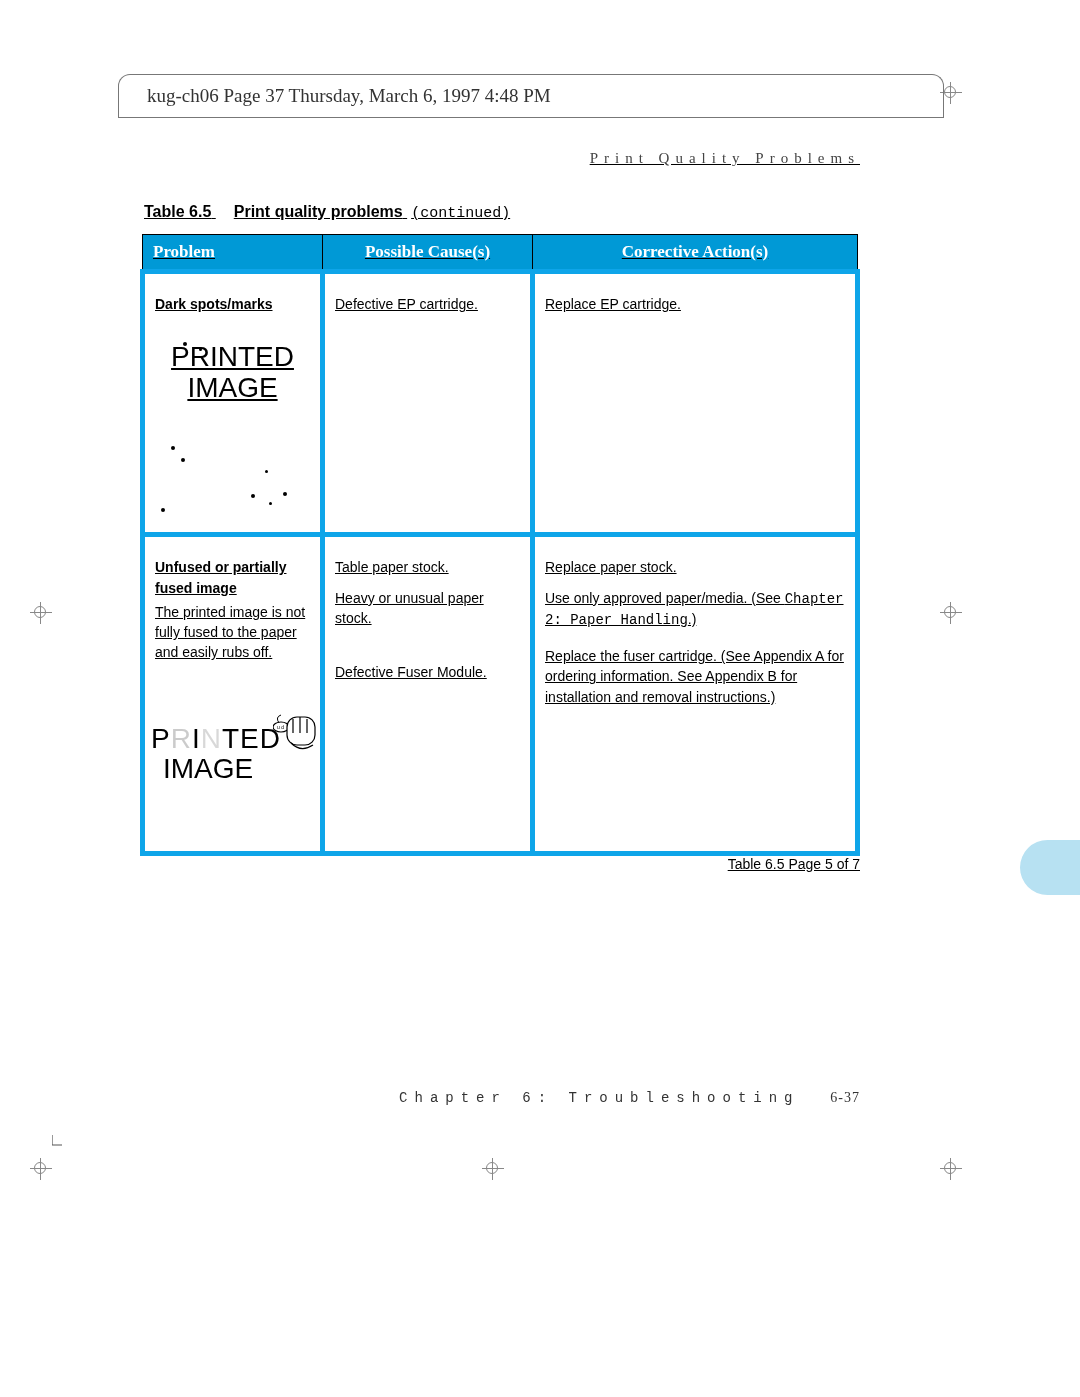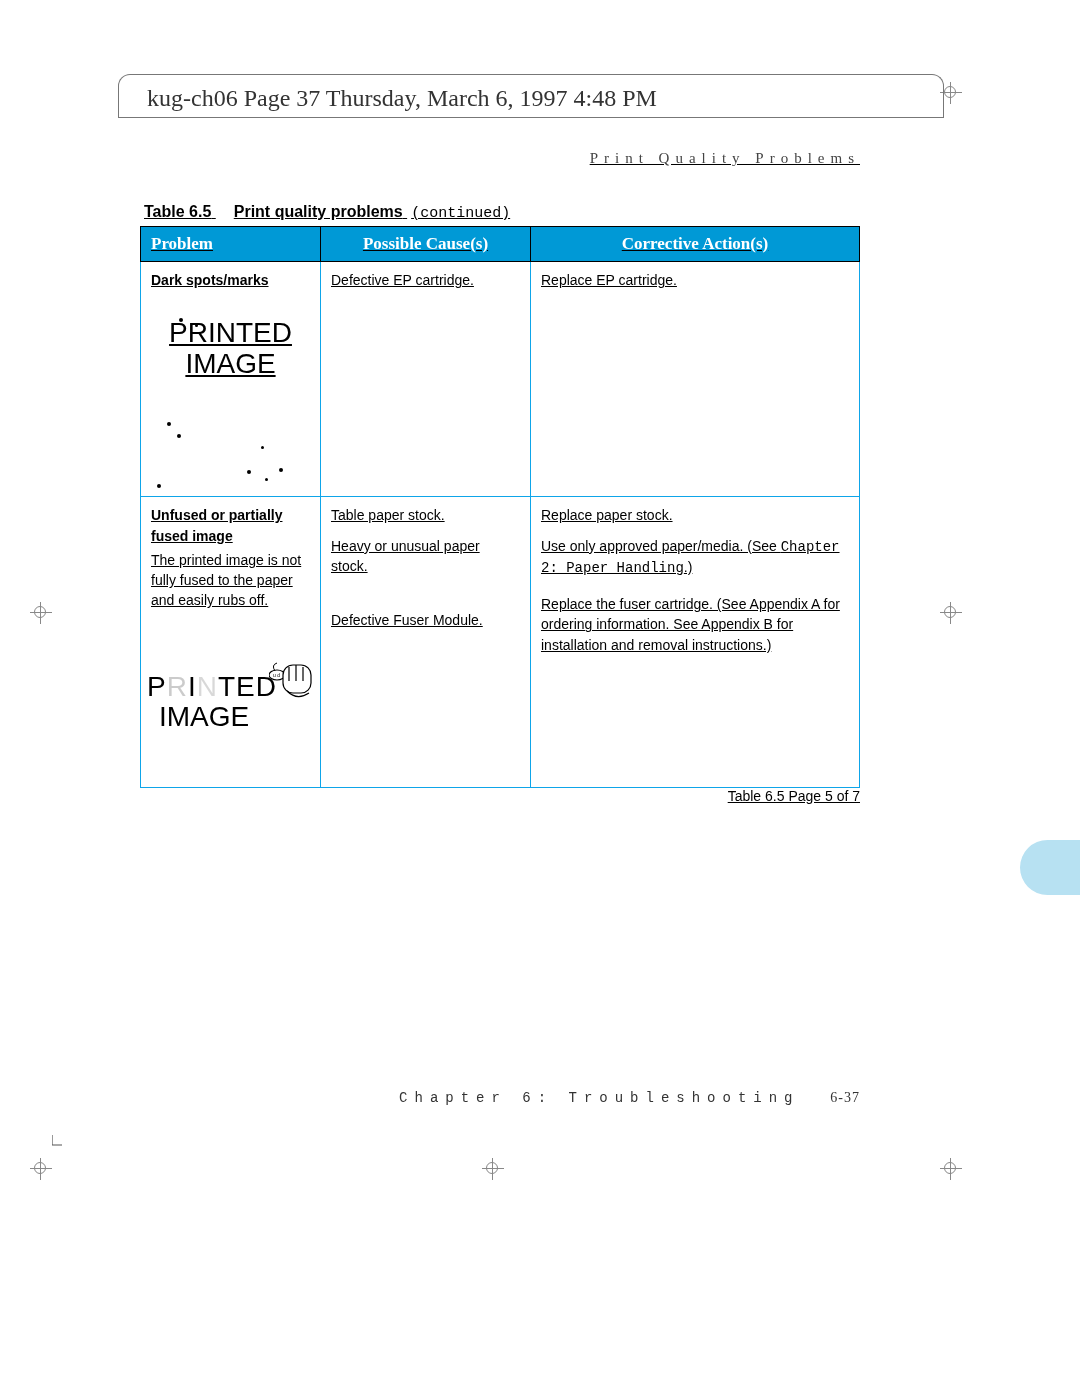--- a/index.html
+++ b/index.html
@@ -33,41 +33,41 @@
     left: 128px;
     top: 80px;
     width: 800px;
     border: 1px solid #666;
     border-radius: 12px;
     padding: 0;
   }
   .page-header {
     padding: 10px 14px 10px 28px;
     font-family: "Times New Roman", serif;
-    font-size: 24px;
+    font-size: 19px;
     color: #333;
   }
   .content-area {
     position: absolute;
     left: 140px;
     top: 150px;
     width: 720px;
     text-decoration: underline;
   }
   .running-head {
     text-align: right;
     letter-spacing: 6px;
     font-family: "Times New Roman", serif;
     font-size: 15px;
     color: #444;
     margin-bottom: 36px;
   }
   .table-caption {
     font-size: 16px;
-    margin-bottom: 4px;
+    margin-bottom: 12px;
     padding-left: 4px;
   }
   .table-caption .tbl-label { font-weight: bold; }
   .table-caption .tbl-title { font-weight: bold; margin-left: 18px; }
   .table-caption .tbl-cont  { font-family: "Courier New", monospace; font-size: 15px; margin-left: 4px;}
   table.tbl {
     border-collapse: collapse;
     width: 100%;
     border: 1.5px solid #000;
   }
@@ -76,23 +76,23 @@
     color: #fff;
     font-family: "Times New Roman", serif;
     font-weight: bold;
     font-size: 17px;
     text-align: left;
     padding: 7px 10px;
     border: 1px solid #000;
   }
   table.tbl th:nth-child(2), table.tbl th:nth-child(3) { text-align: center; }
   table.tbl td {
-    border: 1px solid #0ea5e9;
+    border: 5px solid #0ea5e9;
     vertical-align: top;
-    padding: 8px 10px;
+    padding: 20px 10px;
     font-size: 14px;
     line-height: 1.45;
   }
   .col-problem { width: 180px; }
   .col-cause   { width: 210px; }
   .col-action  { }
   .pbold { font-weight: bold; display: block; margin-bottom: 4px;}
   .pimg-box {
     margin-top: 12px;
     border: none;

